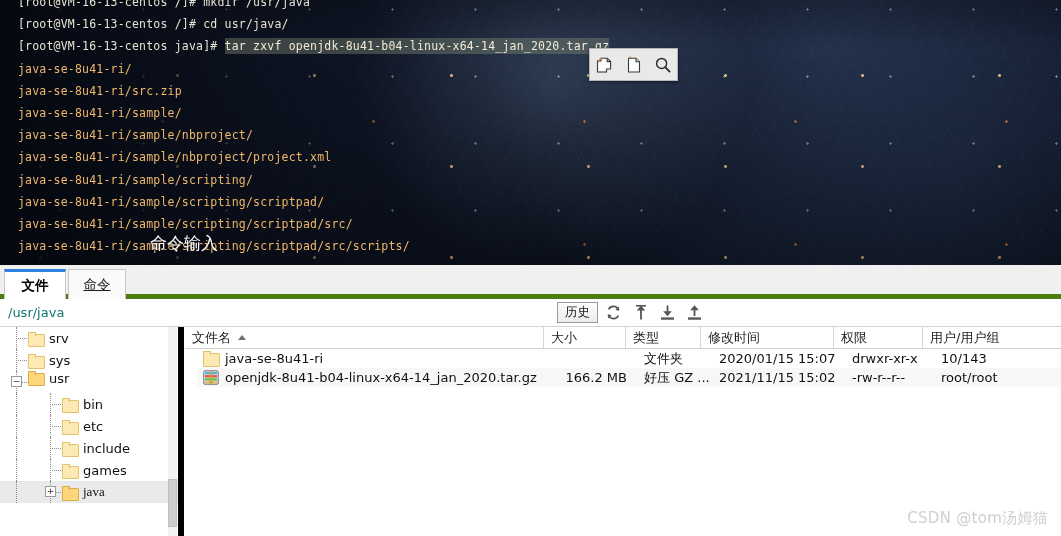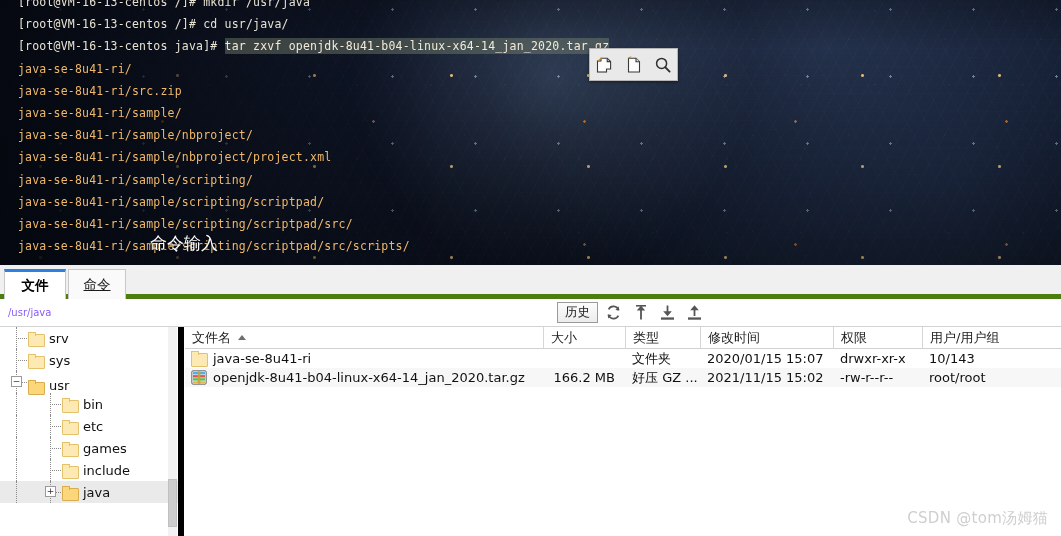--- a/index.html
+++ b/index.html
@@ -125,21 +125,21 @@
   
   #pathbar {
     position:absolute; left:0; top:299px; width:1061px; height:28px;
     background:#ffffff;
     border-bottom:1px solid #d3d3d3;
   }
   #path-input {
     position:absolute; left:0; top:0; width:1061px; height:27px;
     border:none; outline:none;
     background:transparent;
-    font-size:10px; color:#8b5cf6;
+    font-size:13px; color:#0f766e;
     font-family:"DejaVu Sans","Liberation Sans",sans-serif;
     padding-left:8px;
   }
   #history-btn {
     position:absolute; left:557px; top:3px; width:41px; height:21px;
     background:linear-gradient(#fcfcfc,#ececec);
     border:1px solid #9a9a9a;
     font-size:12.5px; color:#1a1a1a;
     font-family:"DejaVu Sans","Liberation Sans",sans-serif;
     display:flex; align-items:center; justify-content:center;
@@ -220,21 +220,21 @@
     border-left:1px solid #d6d6d6;
     padding-left:7px; cursor:pointer;
     white-space:nowrap;
   }
   #fl-head .hc.first { border-left:none; }
   #fl-head .sortarrow {
     margin-left:7px; width:0; height:0;
     border-left:4px solid transparent; border-right:4px solid transparent;
     border-bottom:5px solid #6e6e6e;
   }
-  .frow { position:relative; height:19px; }
+  .frow { position:relative; height:19px;margin-left:12px; }
   .frow.alt { background:#f7f7f7; }
   .frow .fc {
     position:absolute; top:0; height:19px;
     display:flex; align-items:center;
     font-size:13px; color:#111;
     white-space:nowrap;
   }
   .ficon { width:16px; height:15px; margin-right:6px; flex:none; position:relative; }
   .ficon.dir:before {
     content:""; position:absolute; left:0; top:2px; width:15px; height:12px;
@@ -357,21 +357,21 @@
         <div class="dashh" style="left: 16px; width: 11px; top: 11px;"></div>
         <div style="display: flex; align-items: center; position: absolute; left: 28px; top: 0px; height: 22px;">
           <span class="folder"></span>
           <span>sys</span>
         </div>
       </div>
       <div class="tnode">
         <div class="dashv" style="left: 16px;"></div>
         <div class="dashh" style="left: 16px; width: 11px; top: 11px;"></div>
         <div class="tog" style="left: 11px; top: 5px;">−</div>
-        <div style="display: flex; align-items: flex-end; position: absolute; left: 28px; top: 0px; height: 22px;">
+        <div style="display: flex; align-items: flex-start; position: absolute; left: 28px; top: 0px; height: 22px;">
           <span class="folder open"></span>
           <span>usr</span>
         </div>
       </div>
       <div class="tnode">
         <div class="dashv" style="left: 16px;"></div>
         <div class="dashv" style="left: 50px;"></div>
         <div class="dashh" style="left: 50px; width: 11px; top: 11px;"></div>
         <div style="display: flex; align-items: center; position: absolute; left: 62px; top: 0px; height: 22px;">
           <span class="folder"></span>
@@ -386,38 +386,38 @@
           <span class="folder"></span>
           <span>etc</span>
         </div>
       </div>
       <div class="tnode">
         <div class="dashv" style="left: 16px;"></div>
         <div class="dashv" style="left: 50px;"></div>
         <div class="dashh" style="left: 50px; width: 11px; top: 11px;"></div>
         <div style="display: flex; align-items: center; position: absolute; left: 62px; top: 0px; height: 22px;">
           <span class="folder"></span>
-          <span>games</span>
+          <span>include</span>
         </div>
       </div>
       <div class="tnode">
         <div class="dashv" style="left: 16px;"></div>
         <div class="dashv" style="left: 50px;"></div>
         <div class="dashh" style="left: 50px; width: 11px; top: 11px;"></div>
         <div style="display: flex; align-items: center; position: absolute; left: 62px; top: 0px; height: 22px;">
           <span class="folder"></span>
-          <span>include</span>
+          <span>games</span>
         </div>
       </div>
       <div class="tnode sel">
         <div class="dashv" style="left: 16px;"></div>
         <div class="dashv" style="left: 50px;"></div>
         <div class="dashh" style="left: 50px; width: 11px; top: 11px;"></div>
         <div class="tog" style="left: 45px; top: 5px;">+</div>
-        <div style="display: flex; align-items: center; position: absolute; left: 62px; top: 0px; height: 22px;">
+        <div style="display: flex; align-items: center; position: absolute; left: 62px; top: 0px; height: 22px; font-family: Liberation Serif, serif;">
           <span class="folder open"></span>
           <span>java</span>
         </div>
       </div>
     </div>
   <div id="tree-scroll">
     <div id="tree-thumb"></div>
   </div>
 </div>
 

